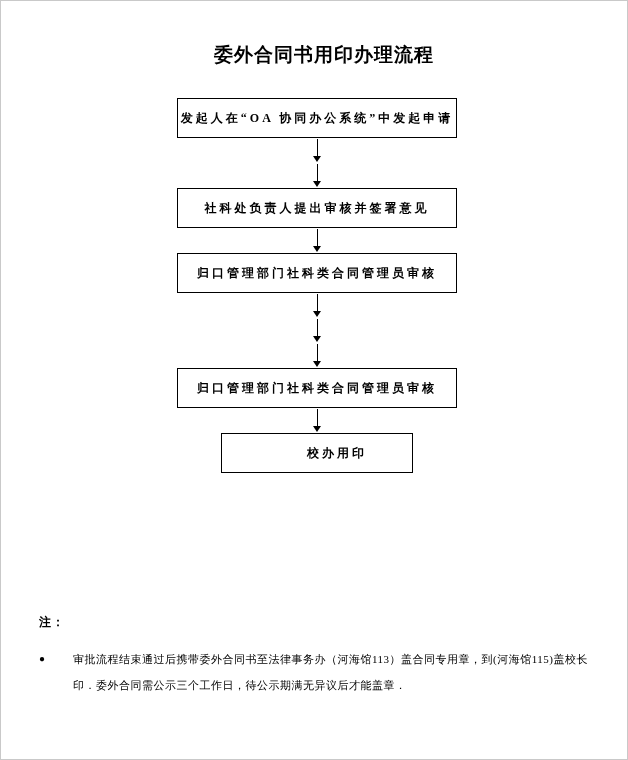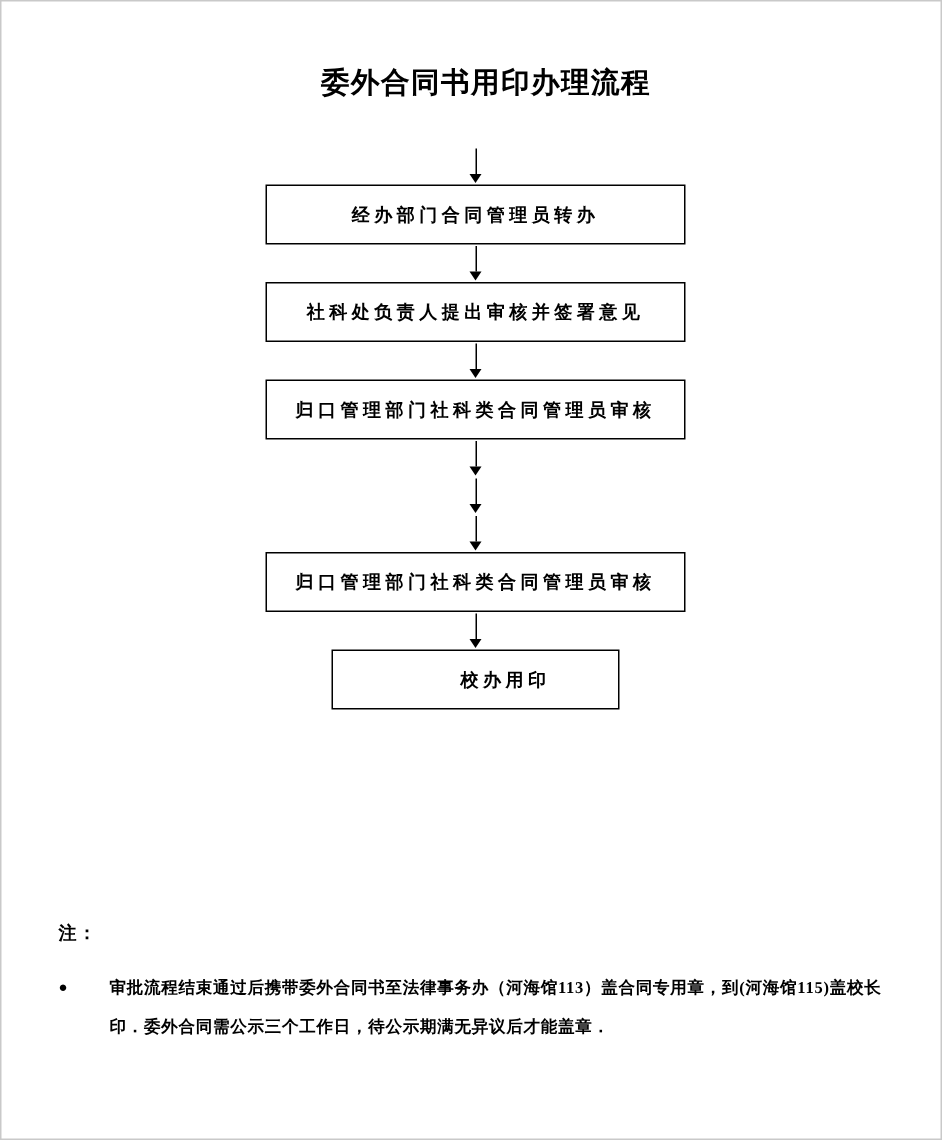--- a/index.html
+++ b/index.html
@@ -94,38 +94,38 @@
   }
   .bullet-glyph {
     width: 34px;
     flex: 0 0 34px;
     font-size: 10px;
     line-height: 26px;
   }
   .bullet-text {
     flex: 1;
     font-size: 11px;
-    font-weight: bold;
+    font-weight: normal;
     line-height: 26px;
     letter-spacing: 0.5px;
   }
 </style>
 </head>
 <body>
 
 <div class="page">
 
   <div class="page-title">委外合同书用印办理流程</div>
 
   <div class="flow">
+      <div class="flow-box">发起人在“OA 协同办公系统”中发起申请</div>
       <div class="flow-arrow">
         <div class="arrow-line"></div>
         <div class="arrow-head"></div>
       </div>
-      <div class="flow-box">经办部门合同管理员转办</div>
       <div class="flow-arrow">
         <div class="arrow-line"></div>
         <div class="arrow-head"></div>
       </div>
       <div class="flow-box">社科处负责人提出审核并签署意见</div>
       <div class="flow-arrow">
         <div class="arrow-line"></div>
         <div class="arrow-head"></div>
       </div>
       <div class="flow-box">归口管理部门社科类合同管理员审核</div>

